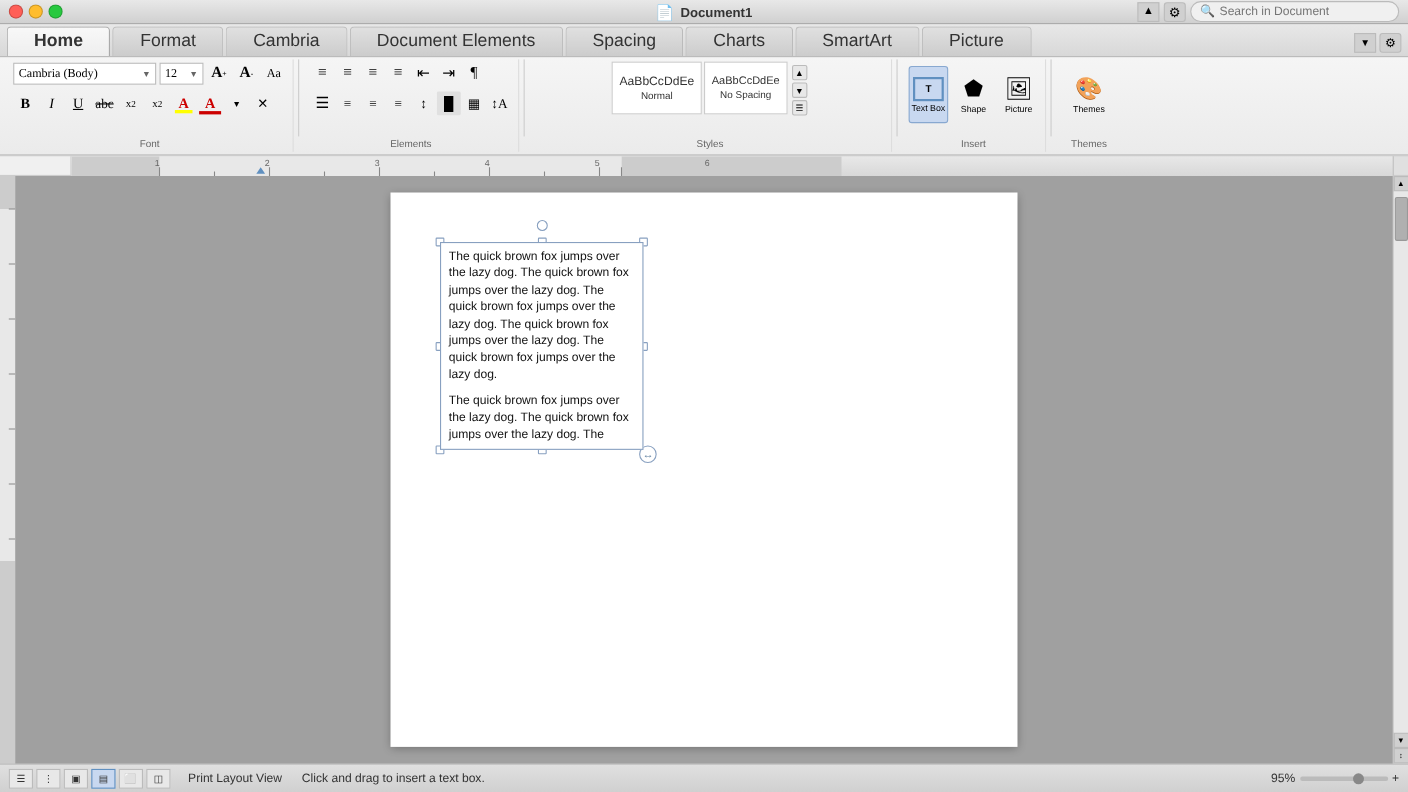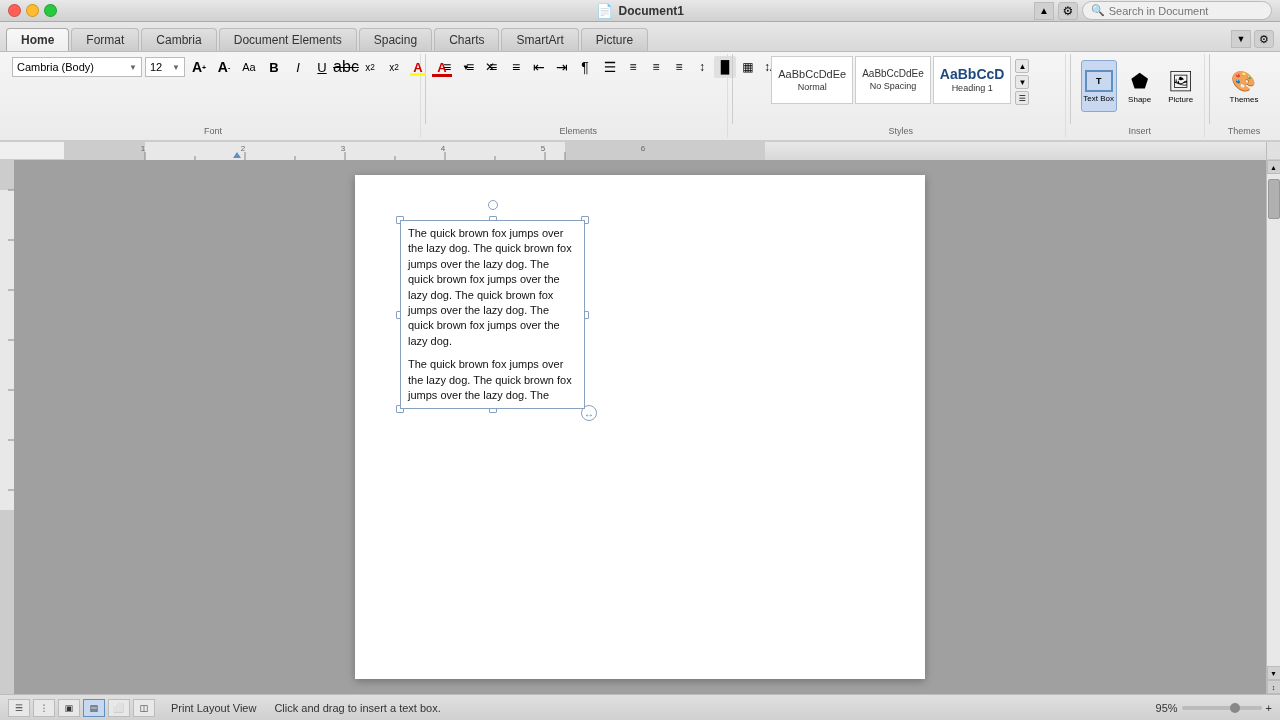--- a/index.html
+++ b/index.html
@@ -18,30 +18,30 @@
     #titlebar .window-controls { display: flex; gap: 5px; align-items: center; }
     .wc-btn { width: 13px; height: 13px; border-radius: 50%; border: 1px solid rgba(0,0,0,0.2); cursor: pointer; }
     .wc-close { background: #ff5f57; }
     .wc-min { background: #ffbd2e; }
     .wc-max { background: #28c940; }
     #titlebar .title { font-size: 12px; color: #333; font-weight: bold; position: absolute; left: 50%; transform: translateX(-50%); display: flex; align-items: center; gap: 5px; }
     #titlebar .doc-icon { font-size: 14px; }
 
     
     #tabs { display: flex; padding: 4px 6px 0; background: linear-gradient(to bottom, #e8e8e8, #d8d8d8); border-bottom: 1px solid #bbb; height: 30px; align-items: flex-end; }
-    .tab { padding: 4px 14px; font-size: 12px; cursor: pointer; border-radius: 4px 4px 0 0; background: linear-gradient(to bottom, #e0e0e0, #cccccc); border: 1px solid #bbb; border-bottom: none; margin-right: 2px; color: #333; }
+    .tab { padding: 4px 24px; font-size: 16px; cursor: pointer; border-radius: 4px 4px 0 0; background: linear-gradient(to bottom, #e0e0e0, #cccccc); border: 1px solid #bbb; border-bottom: none; margin-right: 2px; color: #333; }
     .tab.active { background: linear-gradient(to bottom, #f8f8f8, #eeeeee); border-color: #aaa; font-weight: bold; }
 
     
     #ribbon { background: linear-gradient(to bottom, #f5f5f5, #ebebeb); padding: 2px 6px; border-bottom: 2px solid #ccc; display: flex; align-items: stretch; gap: 2px; min-height: 90px; }
     .ribbon-group { display: flex; flex-direction: column; align-items: center; border-right: 1px solid #ddd; padding: 2px 6px; min-width: 40px; }
     .ribbon-group:last-child { border-right: none; }
     .ribbon-group-label { font-size: 9px; color: #666; margin-top: auto; padding-top: 2px; text-align: center; }
     .ribbon-group-content { display: flex; align-items: center; gap: 3px; flex: 1; }
-    .ribbon-group-content.vertical { flex-direction: row; align-items: flex-start; }
+    .ribbon-group-content.vertical { flex-direction: column; align-items: flex-start; font-family: Liberation Serif, serif; }
     .font-name-box { display: flex; align-items: center; background: white; border: 1px solid #bbb; padding: 1px 4px; width: 130px; font-size: 11px; height: 20px; }
     .font-size-box { display: flex; align-items: center; background: white; border: 1px solid #bbb; padding: 1px 4px; width: 40px; font-size: 11px; height: 20px; }
     .dropdown-arrow { font-size: 8px; margin-left: 2px; color: #666; }
     .font-controls-row { display: flex; gap: 2px; align-items: center; }
     .rb-btn { display: flex; align-items: center; justify-content: center; width: 22px; height: 22px; border: 1px solid transparent; border-radius: 2px; cursor: pointer; font-size: 11px; background: transparent; }
     .rb-btn.bold { font-weight: bold; font-size: 13px; }
     .rb-btn.italic { font-style: italic; font-size: 13px; }
     .rb-btn.underline { text-decoration: underline; font-size: 13px; }
     .style-box { display: flex; flex-direction: column; align-items: center; justify-content: center; border: 1px solid #ccc; padding: 3px 6px; min-width: 70px; height: 48px; cursor: pointer; background: white; font-size: 10px; }
     .style-box .preview { font-size: 16px; font-weight: normal; line-height: 1; }
@@ -168,21 +168,21 @@
           <span class="dropdown-arrow">▼</span>
         </div>
         <div class="rb-btn" style="font-size:14px;font-weight:bold;">A<sup style="font-size:7px;">+</sup></div>
         <div class="rb-btn" style="font-size:14px;font-weight:bold;">A<sup style="font-size:7px;">-</sup></div>
         <div class="rb-btn" style="font-size:11px;">Aa</div>
       </div>
       <div class="font-controls-row">
         <div class="rb-btn bold">B</div>
         <div class="rb-btn italic">I</div>
         <div class="rb-btn underline">U</div>
-        <div class="rb-btn" style="text-decoration:line-through;font-size:16px;">abc</div>
+        <div class="rb-btn" style="text-decoration:line-through;font-size:12px;">abc</div>
         <div class="rb-btn" style="font-size:10px;">x<sup>2</sup></div>
         <div class="rb-btn" style="font-size:10px;">x<sub>2</sub></div>
         <div class="rb-btn color-btn highlight-btn" style="font-size:13px;font-weight:bold;color:#cc0000;position:relative;">A<div class="highlight-bar"></div></div>
         <div class="rb-btn color-btn" style="font-size:13px;font-weight:bold;color:#cc0000;position:relative;">A<div class="color-bar" style="background:#cc0000;"></div></div>
         <div class="rb-btn" style="font-size:8px;">▼</div>
         <div class="rb-btn" style="font-size:12px;">✕</div>
       </div>
     </div>
     <div class="ribbon-group-label">Font</div>
   </div>
@@ -220,24 +220,20 @@
     <div class="ribbon-group-content" style="align-items:flex-start;">
 
       <div style="display:flex;gap:2px;">
         <div class="style-box normal">
           <div class="preview" style="font-size:11px;color:#333;">AaBbCcDdEe</div>
           <div class="label">Normal</div>
         </div>
         <div class="style-box nospace">
           <div class="preview" style="font-size:10px;color:#333;">AaBbCcDdEe</div>
           <div class="label">No Spacing</div>
-        </div>
-        <div class="style-box h1">
-          <div class="preview" style="font-size:14px;font-weight:bold;color:#1f497d;">AaBbCcD</div>
-          <div class="label">Heading 1</div>
         </div>
       </div>
 
       <div class="styles-scroll">
         <div class="styles-scroll-btn">▲</div>
         <div class="styles-scroll-btn">▼</div>
         <div class="styles-scroll-btn">☰</div>
       </div>
     </div>
     <div class="ribbon-group-label">Styles</div>

